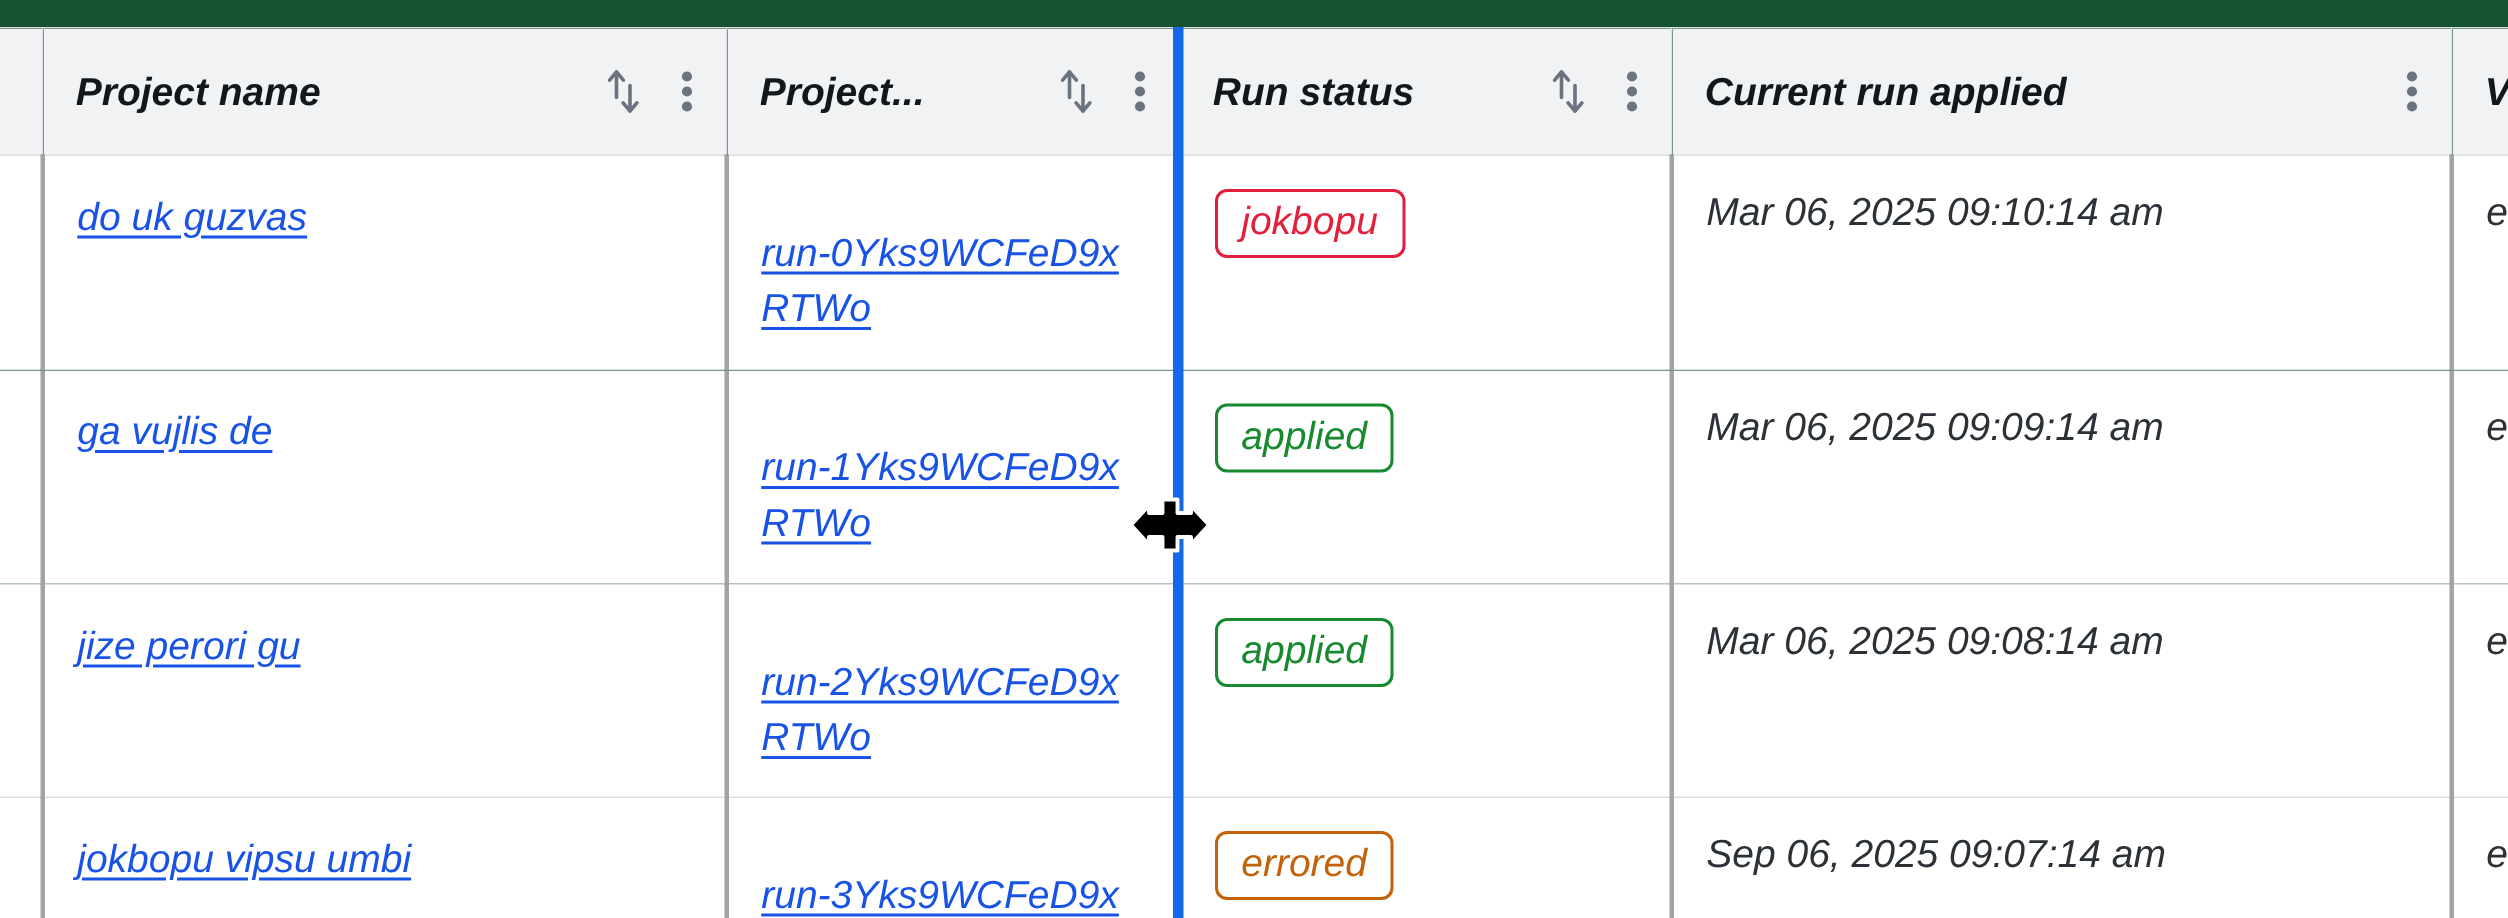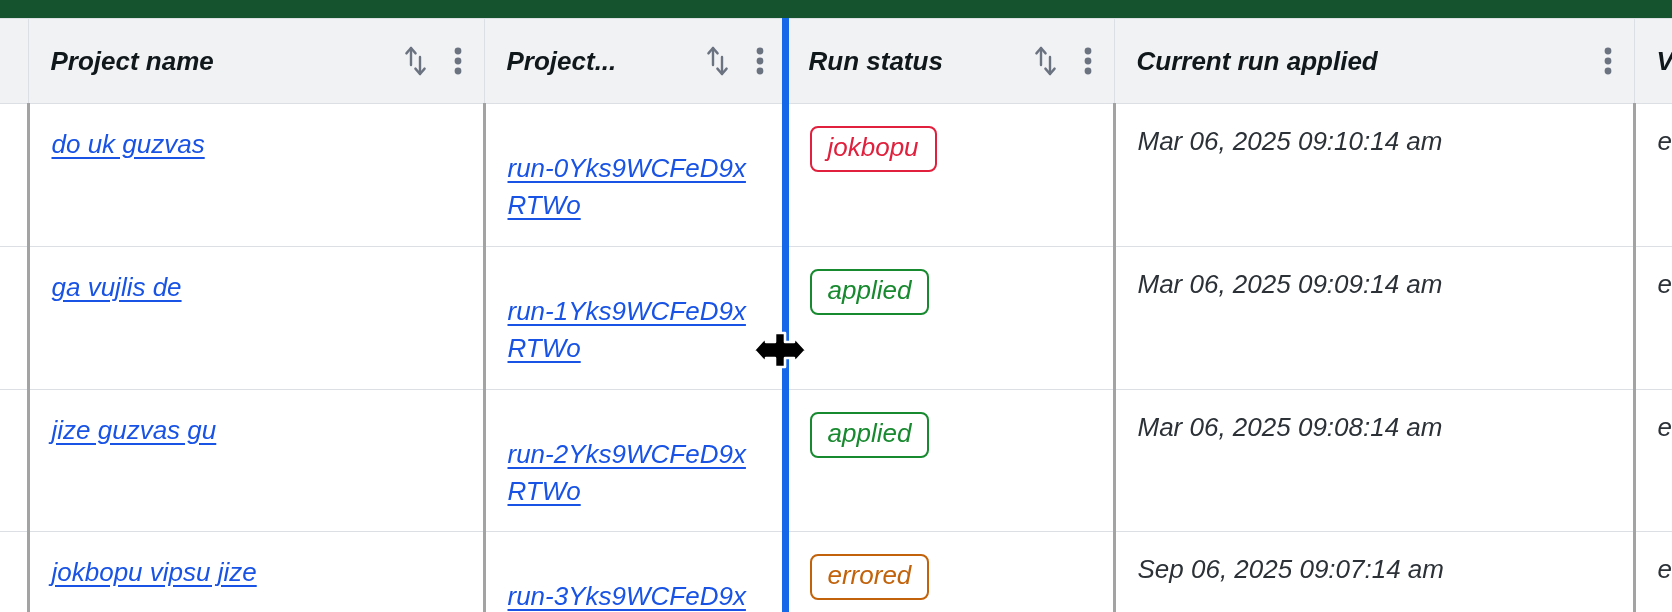--- a/index.html
+++ b/index.html
@@ -306,40 +306,40 @@
           <span class="date-text">Mar 06, 2025 09:09:14 am</span>
         </td>
         <td>
           <span class="date-text">e</span>
         </td>
       </tr>
 
       <tr>
         <td class="gutter-cell"></td>
         <td>
-          <span class="cell-link">jize guzvas gu</span>
+          <span class="cell-link">jize perori gu</span>
         </td>
         <td>
           <span class="cell-link link-wrap">run-2Yks9WCFeD9xRTWo</span>
         </td>
         <td>
           <span class="badge applied">applied</span>
         </td>
         <td>
           <span class="date-text">Mar 06, 2025 09:08:14 am</span>
         </td>
         <td>
           <span class="date-text">e</span>
         </td>
       </tr>
 
       <tr>
         <td class="gutter-cell"></td>
         <td>
-          <span class="cell-link">jokbopu vipsu jize</span>
+          <span class="cell-link">jokbopu vipsu umbi</span>
         </td>
         <td>
           <span class="cell-link link-wrap">run-3Yks9WCFeD9xRTWo</span>
         </td>
         <td>
           <span class="badge planned">errored</span>
         </td>
         <td>
           <span class="date-text">Sep 06, 2025 09:07:14 am</span>
         </td>

